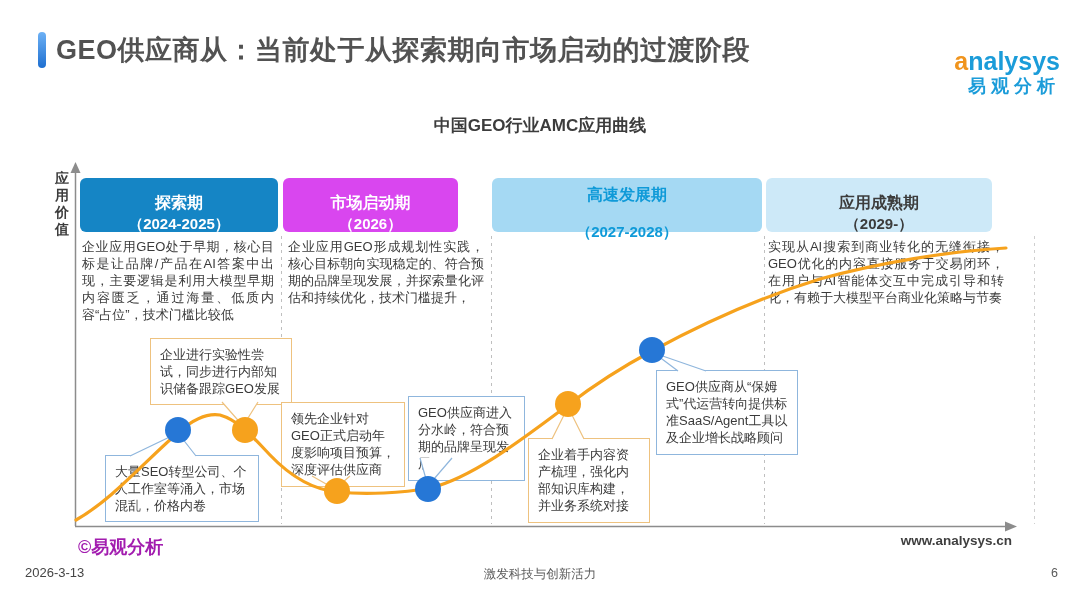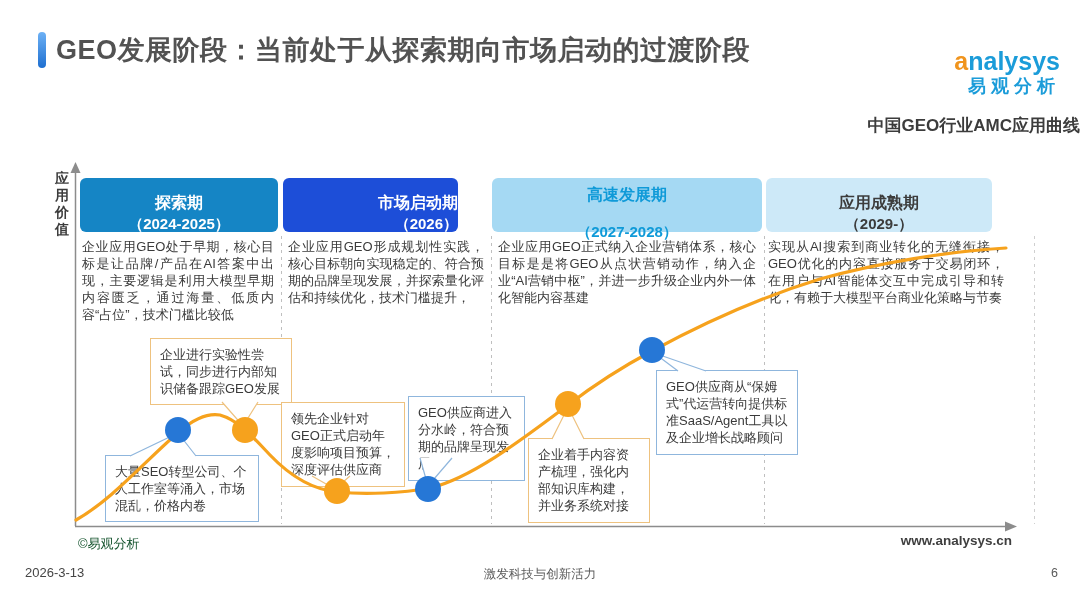--- a/index.html
+++ b/index.html
@@ -9,28 +9,28 @@
   }
   
   .title-row{position:absolute;left:38px;top:32px;display:flex;align-items:center;}
   .accent{width:8px;height:36px;border-radius:4px;background:linear-gradient(180deg,#6db1f5,#1e6fd0);margin-right:10px;}
   .slide-title{font-size:27px;font-weight:bold;color:#525252;margin:0;letter-spacing:0.5px;}
   .logo{position:absolute;right:20px;top:24px;text-align:right;line-height:1.05;}
   .logo-en{font-size:25px;font-weight:bold;color:#1b9cd9;margin-top:24px;}
   .logo-a{color:#f0941d;}
   .logo-cn{font-size:18px;font-weight:bold;color:#1b9cd9;letter-spacing:5px;margin-top:3px;}
   
-  .chart-title{position:absolute;left:0;right:0;top:114px;text-align:right;font-size:17px;font-weight:bold;color:#3c3c3c;margin:0;}
+  .chart-title{position:absolute;left:0;right:0;top:114px;text-align:center;font-size:17px;font-weight:bold;color:#3c3c3c;margin:0;}
   .y-axis-label{position:absolute;left:55px;top:170px;width:15px;font-size:14px;font-weight:bold;color:#3c3c3c;line-height:17px;word-break:break-all;z-index:2;}
   
   .stage-header{position:absolute;top:178px;height:54px;border-radius:6px;display:flex;flex-direction:column;justify-content:center;text-align:center;z-index:2;font-weight:bold;}
   .stage-name{font-size:16px;line-height:1.3;margin-top:17px;}
   .stage-period{font-size:15px;line-height:1.3;}
   .sh1{left:80px;width:198px;background:#1585c5;color:#ffffff;}
-  .sh2{left:283px;width:175px;background:#1d4ed8;color:#ffffff;text-align:right;}
+  .sh2{left:283px;width:175px;background:#d946ef;color:#ffffff;}
   .sh3{left:492px;width:270px;background:#a5d9f3;color:#0f9ad8;gap:16px;}
   .sh4{left:766px;width:226px;background:#cde9f8;color:#3c3c3c;}
   
   .stage-desc{position:absolute;top:239px;font-size:13px;line-height:1.3;color:#3a3a3a;z-index:1;text-align:justify;}
   .sd1{left:82px;width:192px;}
   .sd2{left:288px;width:196px;}
   .sd3{left:498px;width:258px;}
   .sd4{left:768px;width:236px;}
   
   .callout{position:absolute;background:#ffffff;border:1px solid;padding:7px 9px;font-size:13px;line-height:1.32;color:#3a3a3a;z-index:2;}
@@ -39,21 +39,21 @@
   .c1{left:105px;top:455px;width:134px;}
   .c2{left:150px;top:338px;width:122px;}
   .c3{left:281px;top:402px;width:104px;}
   .c4{left:408px;top:396px;width:97px;}
   .c5{left:528px;top:438px;width:102px;}
   .c6{left:656px;top:370px;width:122px;}
   
   .svg-under{position:absolute;left:0;top:0;z-index:0;}
   .svg-over{position:absolute;left:0;top:0;z-index:3;pointer-events:none;}
   
-  .copyright{position:absolute;left:78px;top:535px;font-size:13px;font-weight:normal;color:#14532d;z-index:2;}
+  .copyright{position:absolute;left:78px;top:535px;font-size:18px;font-weight:bold;color:#a21caf;z-index:2;}
   .website{position:absolute;right:68px;top:533px;font-size:13.5px;font-weight:bold;color:#3f3f3f;z-index:2;margin-left:19px;}
   .footer-date{position:absolute;left:25px;top:565px;font-size:13px;color:#454545;}
   .footer-slogan{position:absolute;left:0;right:0;top:566px;text-align:center;font-size:12.5px;color:#5a5a5a;}
   .footer-page{position:absolute;right:22px;top:566px;font-size:12.5px;color:#5a5a5a;}
 </style>
 </head>
 <body>
 
 <div class="slide">
 
@@ -63,21 +63,21 @@
     <line x1="764.5" y1="236" x2="764.5" y2="524" stroke="#bfbfbf" stroke-width="1" stroke-dasharray="3,4"></line>
     <line x1="1034.5" y1="236" x2="1034.5" y2="524" stroke="#cfcfcf" stroke-width="1" stroke-dasharray="3,4"></line>
     <line x1="75.5" y1="171" x2="75.5" y2="526" stroke="#8c8c8c" stroke-width="1.5"></line>
     <polygon points="70.5,173 80.5,173 75.5,162" fill="#8c8c8c"></polygon>
     <line x1="75" y1="526.5" x2="1006" y2="526.5" stroke="#8c8c8c" stroke-width="1.5"></line>
     <polygon points="1005,521.5 1005,531.5 1017,526.5" fill="#8c8c8c"></polygon>
   </svg>
 
   <div class="title-row">
     <span class="accent"></span>
-    <h1 class="slide-title">GEO发展阶段：当前处于从探索期向市场启动的过渡阶段</h1>
+    <h1 class="slide-title">GEO供应商从：当前处于从探索期向市场启动的过渡阶段</h1>
   </div>
 
   <div class="logo">
     <div class="logo-en"><span class="logo-a">a</span><span>nalysys</span></div>
     <div class="logo-cn">易观分析</div>
   </div>
 
   <h2 class="chart-title">中国GEO行业AMC应用曲线</h2>
   <div class="y-axis-label">应用价值</div>
 
@@ -93,21 +93,20 @@
     <div class="stage-name">高速发展期</div>
     <div class="stage-period">（2027-2028）</div>
   </div>
   <div class="stage-header sh4">
     <div class="stage-name">应用成熟期</div>
     <div class="stage-period">（2029-）</div>
   </div>
 
   <div class="stage-desc sd1">企业应用GEO处于早期，核心目标是让品牌/产品在AI答案中出现，主要逻辑是利用大模型早期内容匮乏，通过海量、低质内容“占位”，技术门槛比较低</div>
   <div class="stage-desc sd2">企业应用GEO形成规划性实践，核心目标朝向实现稳定的、符合预期的品牌呈现发展，并探索量化评估和持续优化，技术门槛提升，</div>
-  <div class="stage-desc sd3">企业应用GEO正式纳入企业营销体系，核心目标是是将GEO从点状营销动作，纳入企业“AI营销中枢”，并进一步升级企业内外一体化智能内容基建</div>
   <div class="stage-desc sd4">实现从AI搜索到商业转化的无缝衔接，GEO优化的内容直接服务于交易闭环，在用户与AI智能体交互中完成引导和转化，有赖于大模型平台商业化策略与节奏</div>
 
   <div class="callout co-blue c1">大量SEO转型公司、个人工作室等涌入，市场混乱，价格内卷</div>
   <div class="callout co-orange c2">企业进行实验性尝试，同步进行内部知识储备跟踪GEO发展</div>
   <div class="callout co-orange c3">领先企业针对GEO正式启动年度影响项目预算，深度评估供应商</div>
   <div class="callout co-blue c4">GEO供应商进入分水岭，符合预期的品牌呈现发展</div>
   <div class="callout co-orange c5">企业着手内容资产梳理，强化内部知识库构建，并业务系统对接</div>
   <div class="callout co-blue c6">GEO供应商从“保姆式”代运营转向提供标准SaaS/Agent工具以及企业增长战略顾问</div>
 
   <svg class="svg-over" width="1080" height="608" viewBox="0 0 1080 608">

